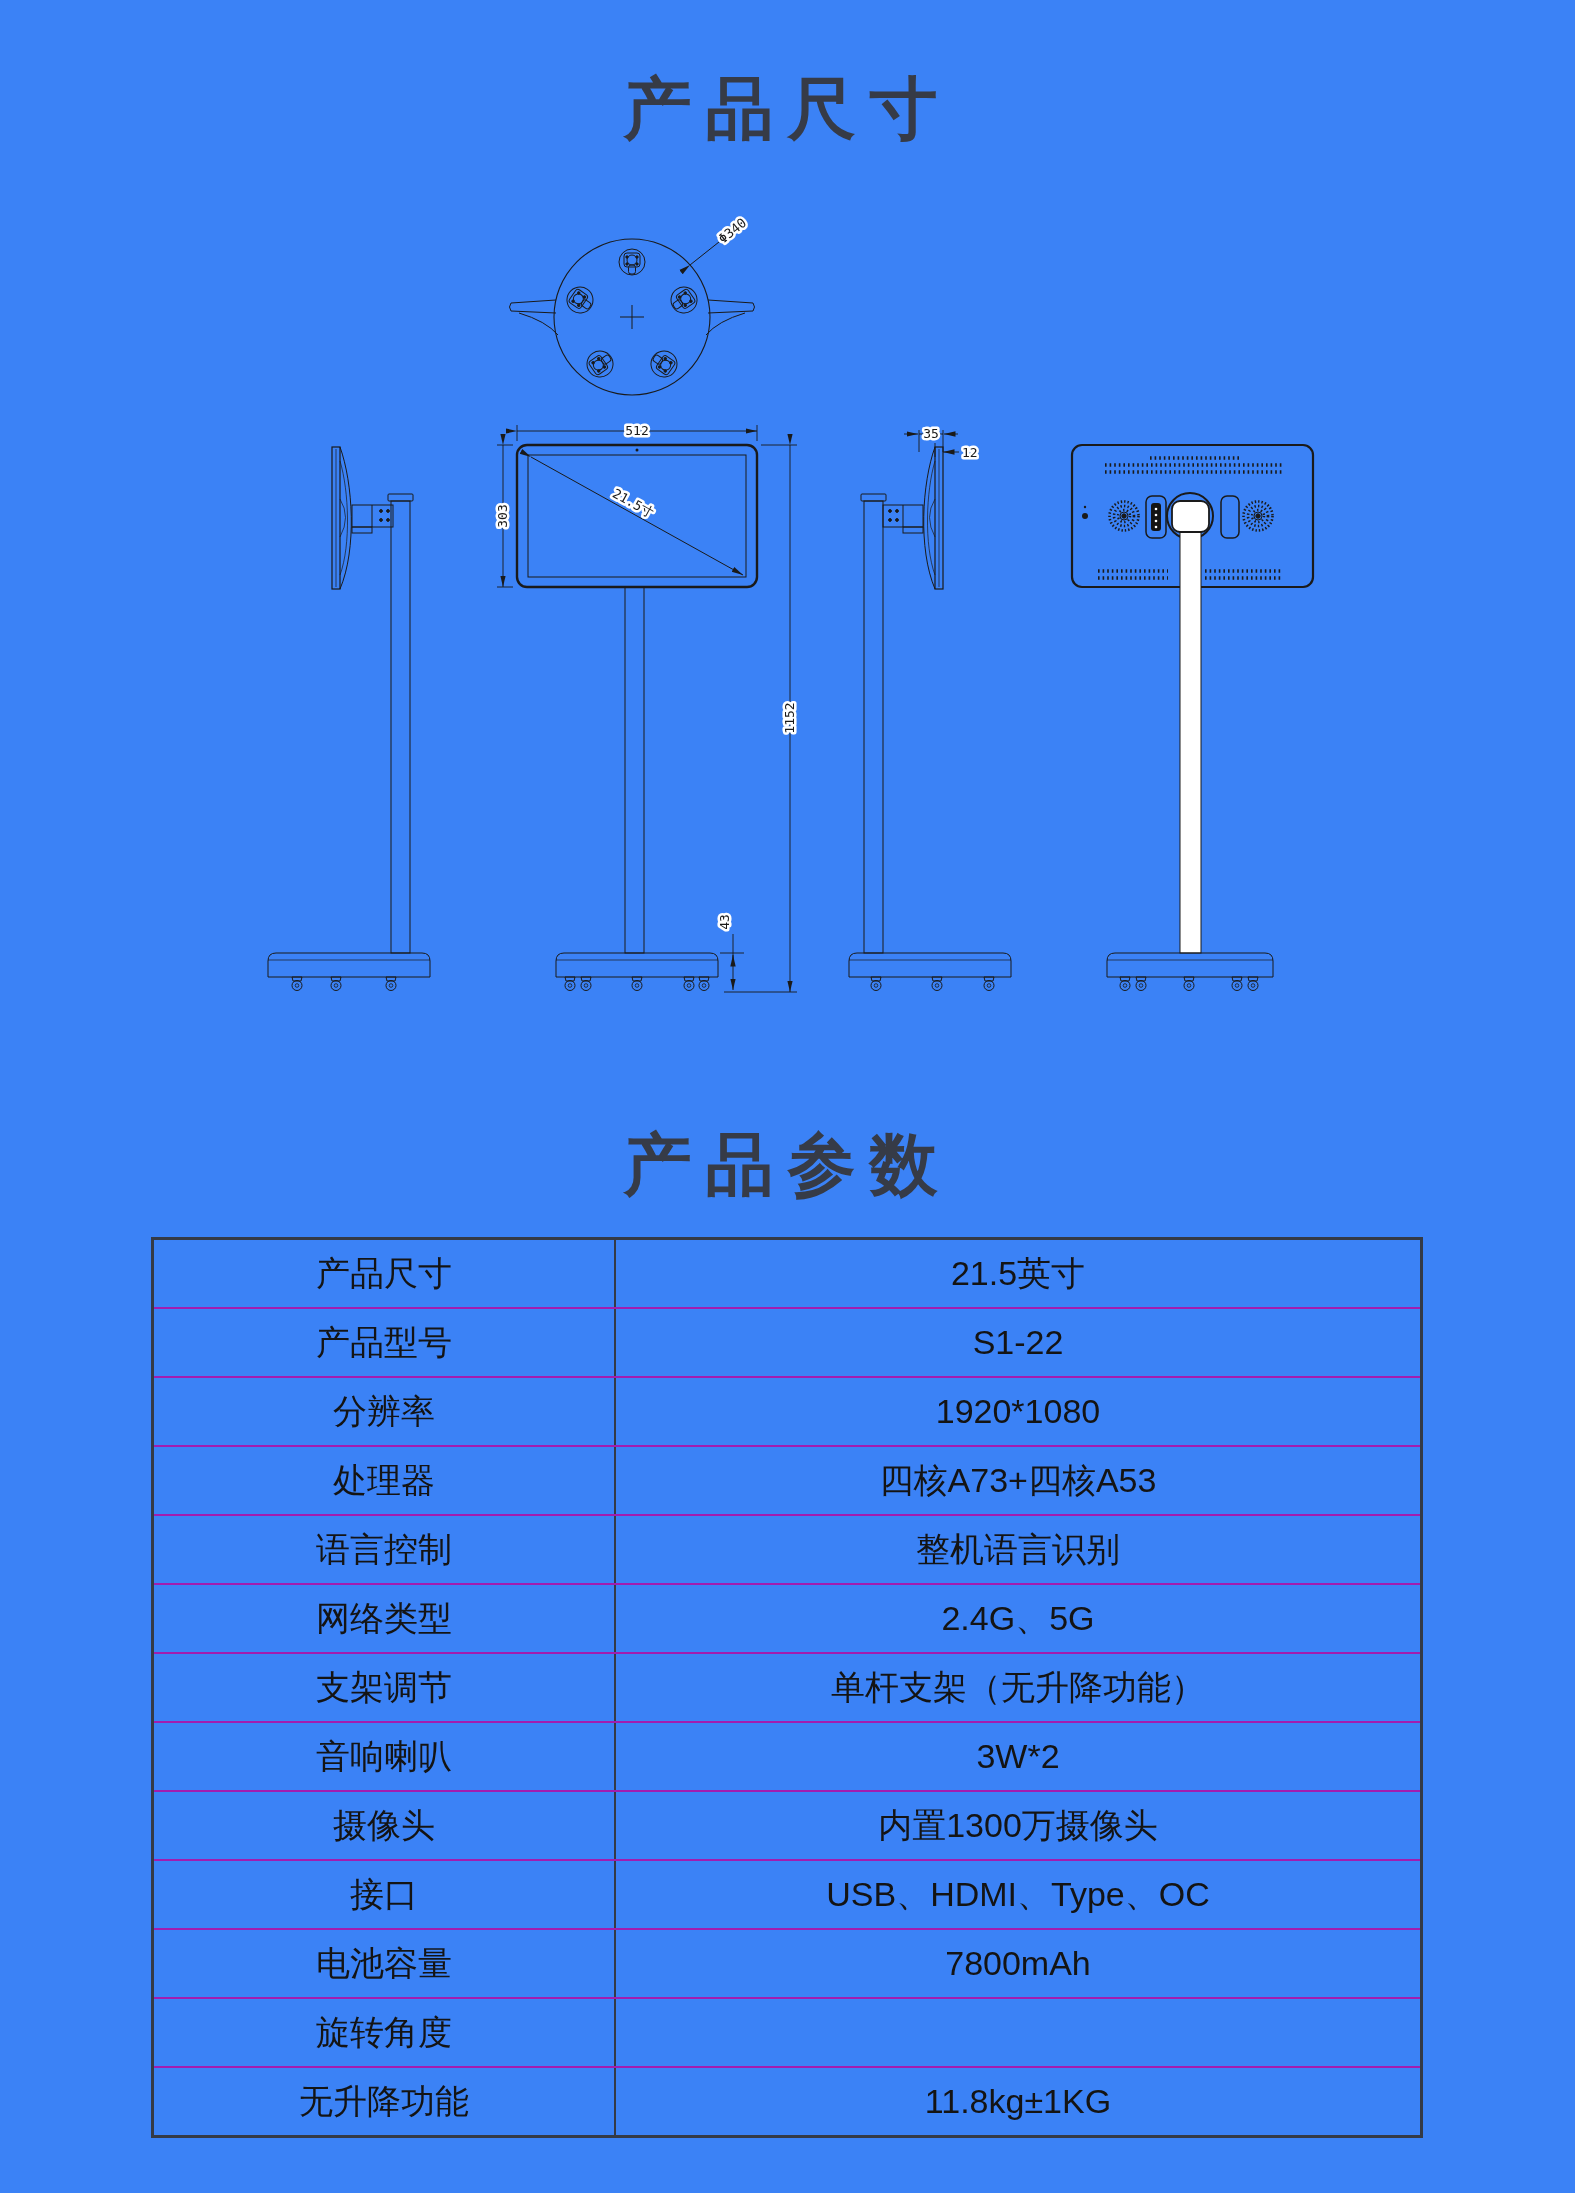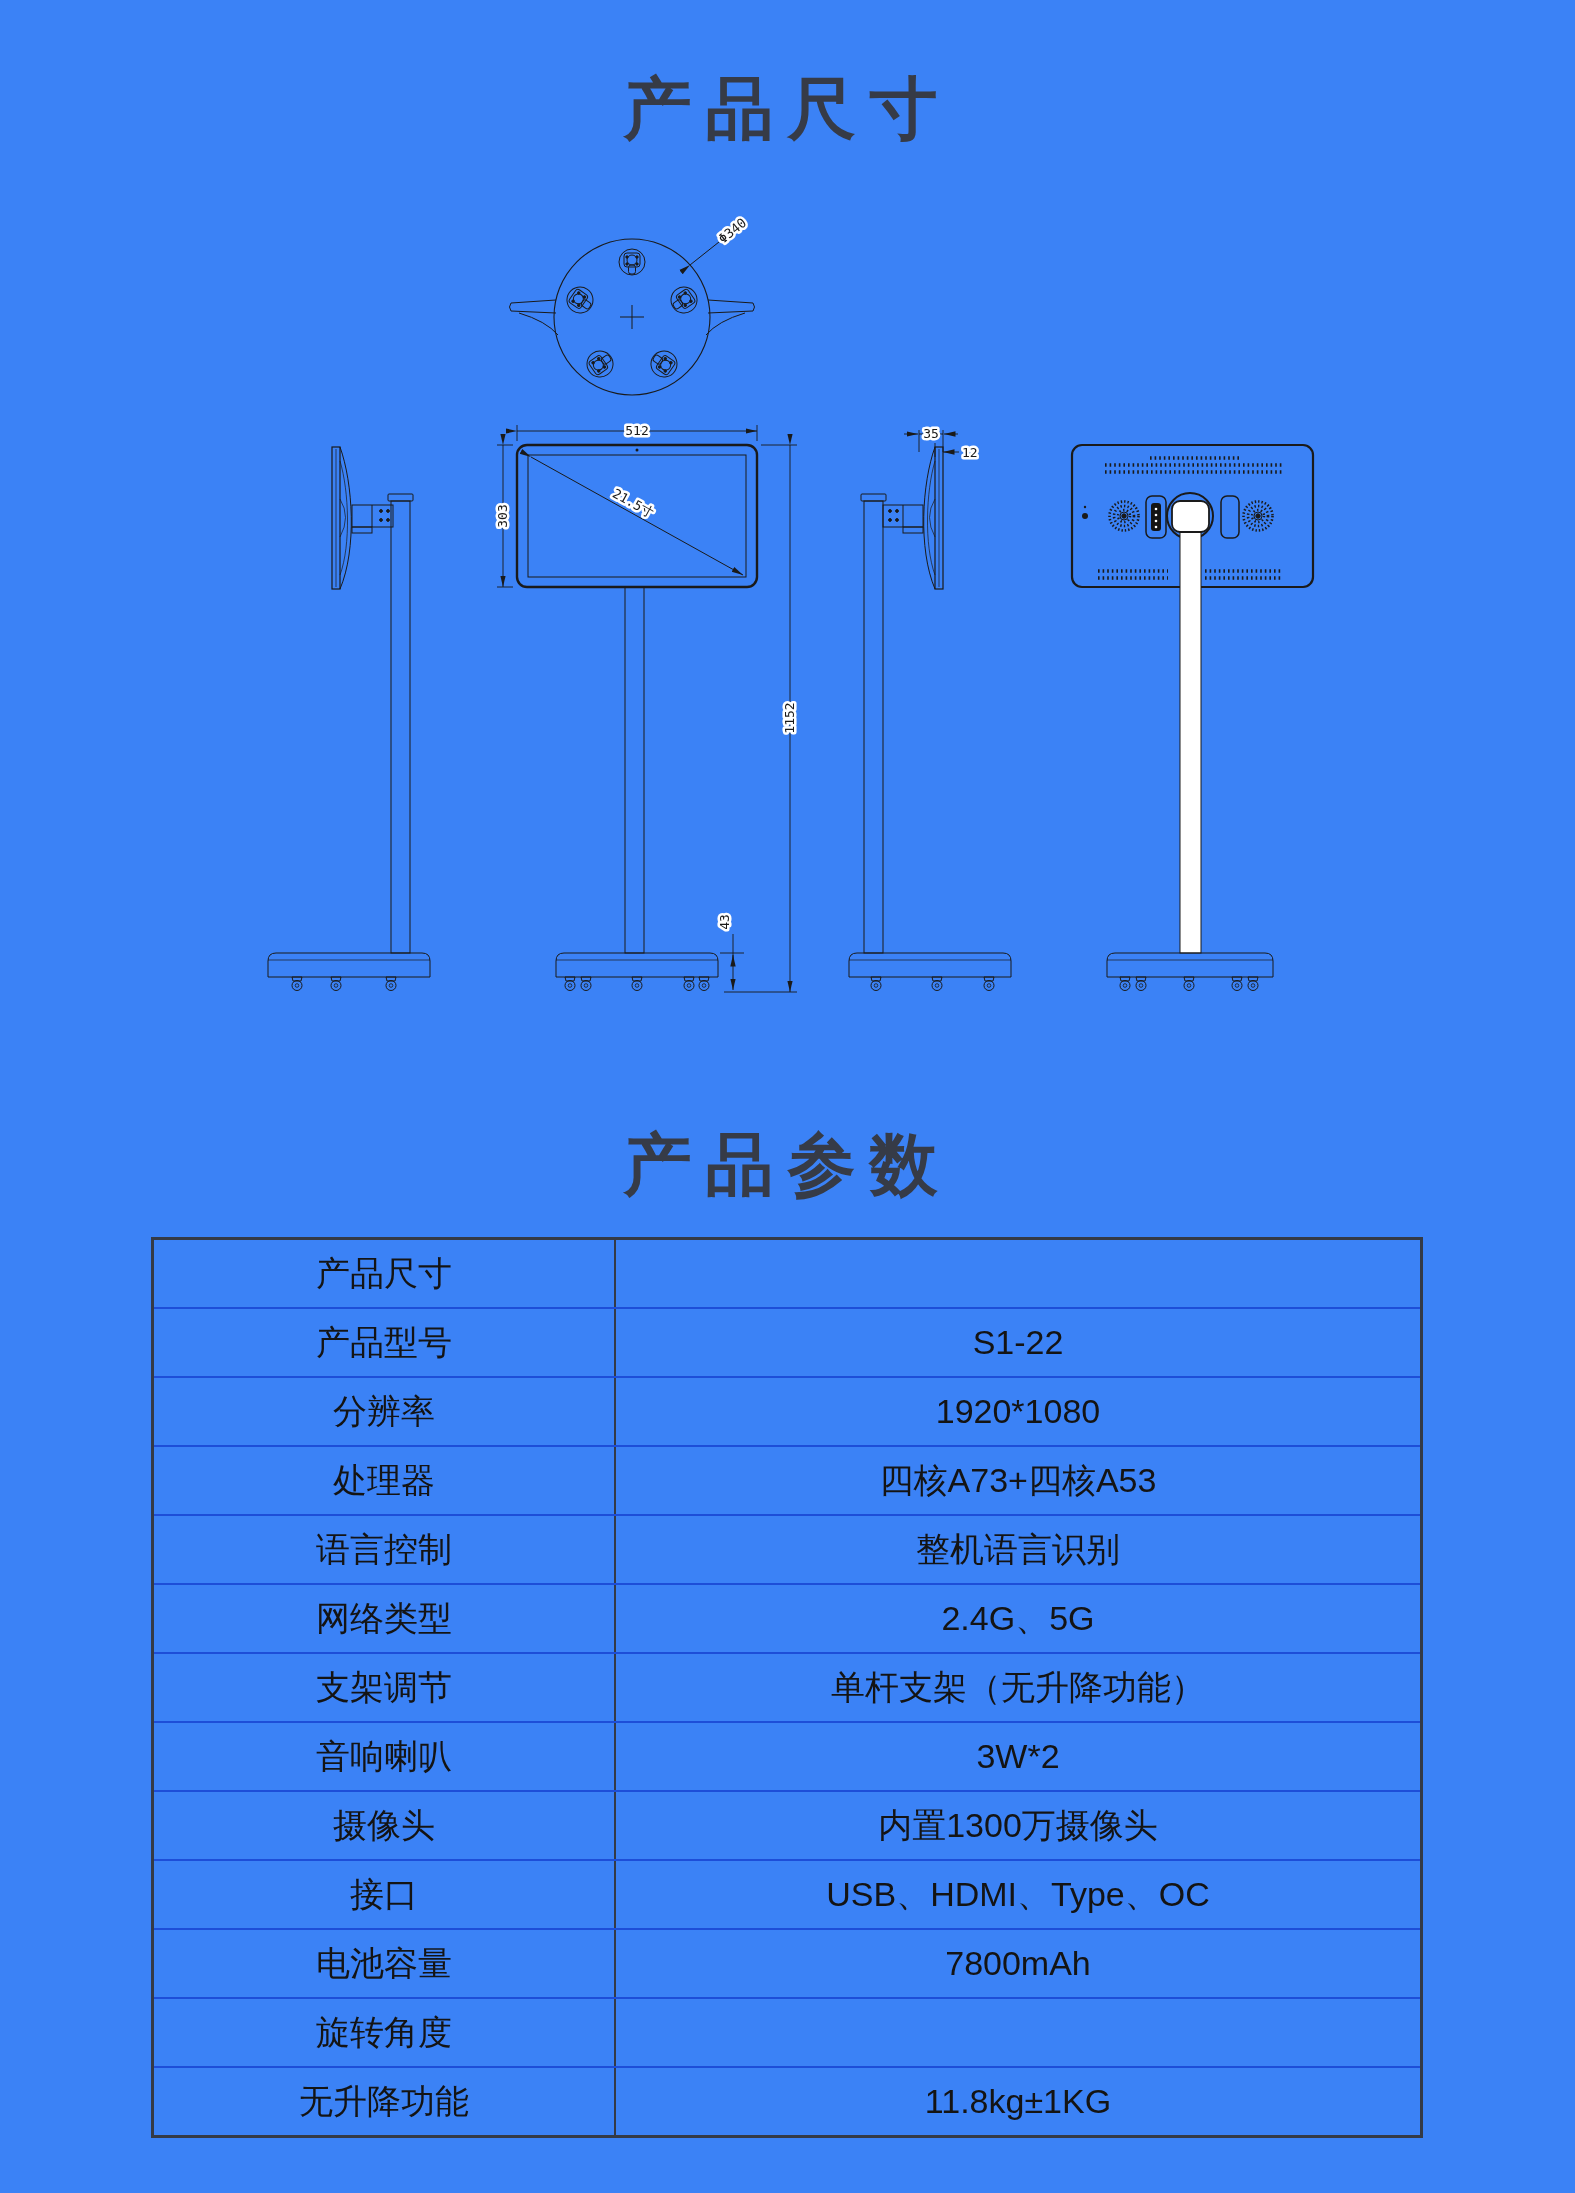--- a/index.html
+++ b/index.html
@@ -8,21 +8,21 @@
   .sec-title{position:absolute;left:0;right:0;text-align:center;margin:0;
              color:#363b47;font-size:68px;font-weight:700;letter-spacing:14px;
              font-family:"Liberation Sans","DejaVu Sans",sans-serif;}
   #title-dimensions{top:64px;}
   #title-specs{top:1120px;}
   svg text{font-family:"DejaVu Sans Mono","Liberation Mono",monospace;font-size:13px;fill:#1a1a1a;
            paint-order:stroke;stroke:#ffffff;stroke-width:5px;stroke-linejoin:round;}
   .spec-table{position:absolute;left:151px;top:1237px;width:1272px;
               border:3px solid #343a46;box-sizing:border-box;color:#141414;}
   .spec-row{display:flex;height:67px;align-items:center;}
-  .spec-row + .spec-row{border-top:2px solid #1d4ed8;}
+  .spec-row + .spec-row{border-top:2px solid #a21caf;}
   .spec-label{width:462px;border-right:2px solid #343a46;box-sizing:border-box;
               text-align:center;font-size:34px;font-weight:500;align-self:stretch;
               display:flex;align-items:center;justify-content:center;}
   .spec-value{flex:1;text-align:center;font-size:34px;font-weight:500;}
 </style>
 </head>
 <body>
 
 <div class="page">
 
@@ -193,20 +193,21 @@
       <use href="#wheel-side" transform="translate(1237,977)"></use>
       <use href="#wheel-side" transform="translate(1253,977)"></use>
     </g>
   </svg>
 
   <h1 class="sec-title" id="title-specs">产品参数</h1>
 
   <div class="spec-table">
     <div class="spec-row">
       <div class="spec-label">产品尺寸</div>
+      <div class="spec-value">21.5英寸</div>
     </div>
     <div class="spec-row">
       <div class="spec-label">产品型号</div>
       <div class="spec-value">S1-22</div>
     </div>
     <div class="spec-row">
       <div class="spec-label">分辨率</div>
       <div class="spec-value">1920*1080</div>
     </div>
     <div class="spec-row">

